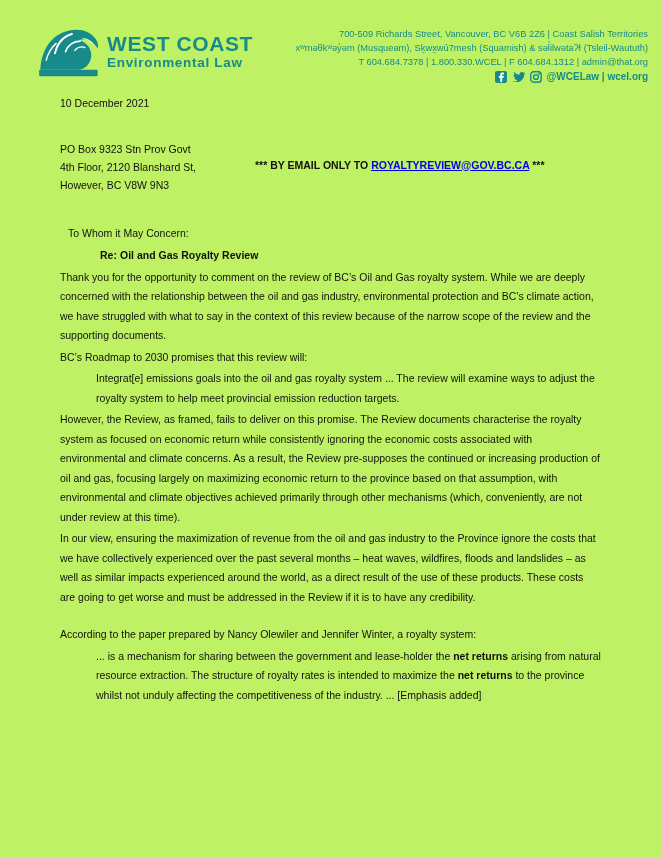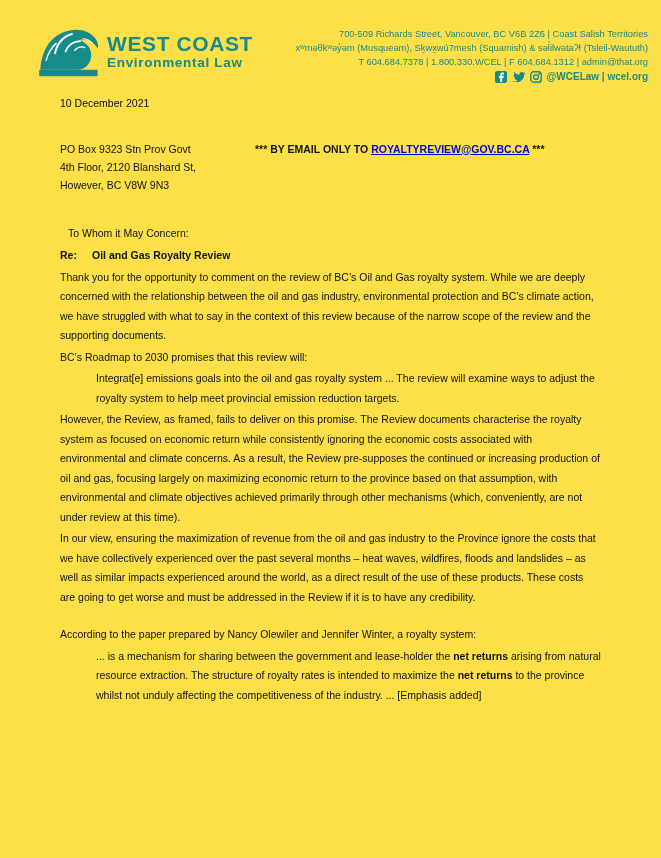--- a/index.html
+++ b/index.html
@@ -3,44 +3,44 @@
 <meta charset="utf-8">
 <style>
   :root{
     --teal:#178a8a;
     --link:#0000ee;
     --ink:#111111;
   }
   html,body{margin:0;padding:0;background:#e9e9e9;}
   .page{
     position:relative;width:661px;height:858px;margin:0 auto;
-    background:#fde047;overflow:hidden;
+    background:#bef264;overflow:hidden;
     font-family:"Liberation Sans",sans-serif;color:var(--ink);
   }
   
   .header{position:absolute;top:20px;left:38px;right:13px;display:flex;justify-content:space-between;align-items:flex-start;}
   .logo{display:flex;align-items:flex-start;gap:7px;}
   .logo svg{display:block;}
   .logo-text{margin-top:13px;}
   .logo-title{font-size:21px;font-weight:bold;color:var(--teal);letter-spacing:.6px;line-height:22px;}
   .logo-subtitle{font-size:13.5px;font-weight:bold;color:var(--teal);letter-spacing:.7px;line-height:16px;}
   .contact{text-align:right;font-size:9.3px;line-height:14px;color:var(--teal);padding-top:7px;}
   .social-row{display:flex;justify-content:flex-end;align-items:center;gap:5px;margin-top:1px;font-weight:bold;font-size:10px;}
   .social-row svg{display:block;}
   
   .letter{position:absolute;top:94px;left:60px;width:541px;font-size:10.5px;line-height:19.5px;}
   .b{font-weight:bold;}
   .date{line-height:19.5px;}
   .addr-row{position:relative;margin-top:26px;}
   .recipient div{line-height:18px;}
-  .email-notice{position:absolute;left:195px;top:0;font-weight:bold;white-space:nowrap;}
+  .email-notice{position:absolute;left:195px;top:16px;font-weight:bold;white-space:nowrap;}
   .email-link{color:var(--link);font-weight:bold;text-decoration:underline;cursor:pointer;}
   .salutation{margin-top:30px;margin-left:8px;}
   .re-line{margin-top:3px;font-weight:bold;}
-  .re-label{display:inline-block;width:32px;}
+  .re-label{display:inline-block;width:20px;margin-left:40px;}
   .blocks{margin-top:2px;}
   .block{margin:0 0 2px 0;}
   .block.quote{margin-left:36px;}
   .block.heading{font-weight:bold;}
   .block.spacer{height:14px;}
 </style>
 </head>
 <body>
 
 <div class="page">

